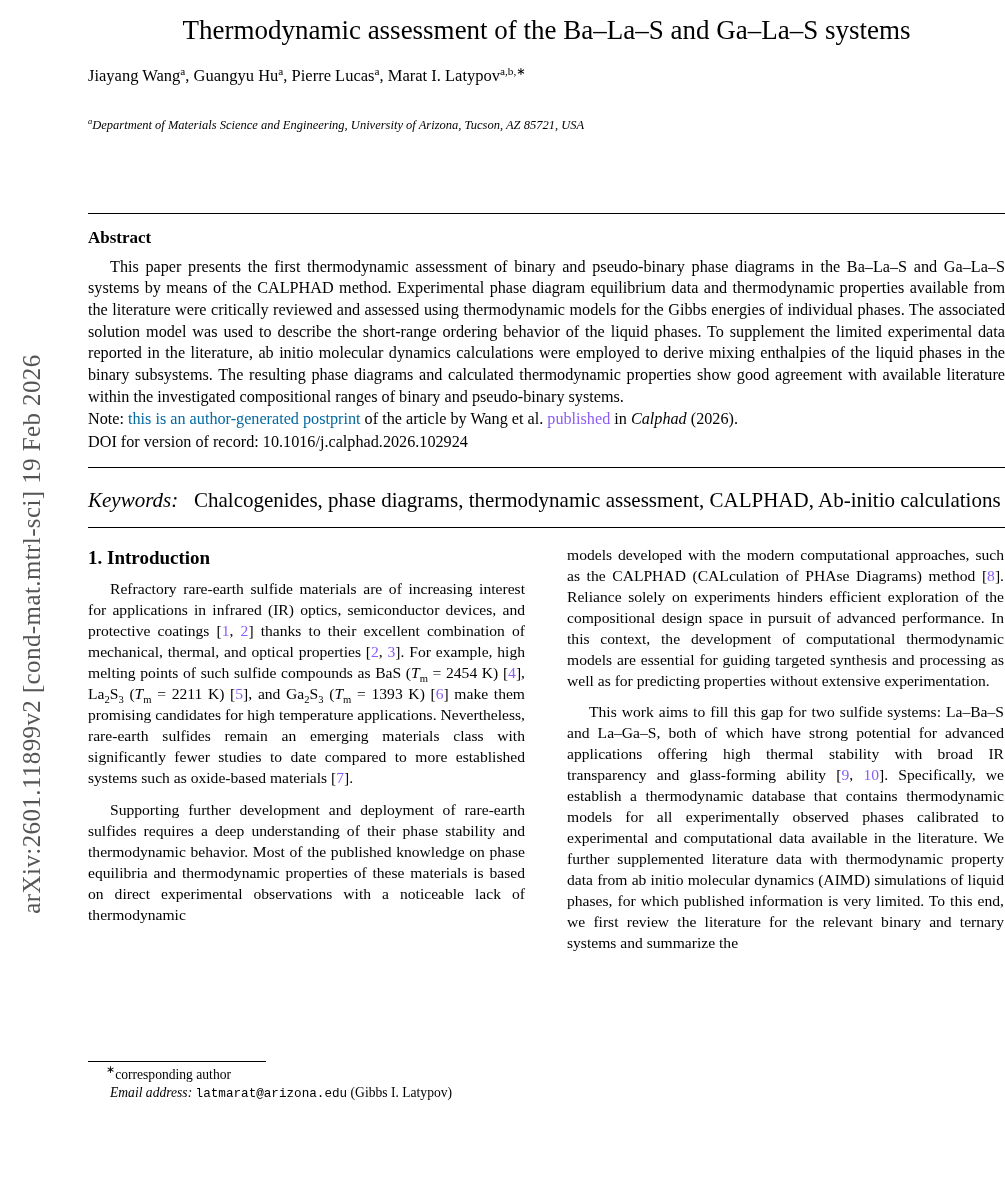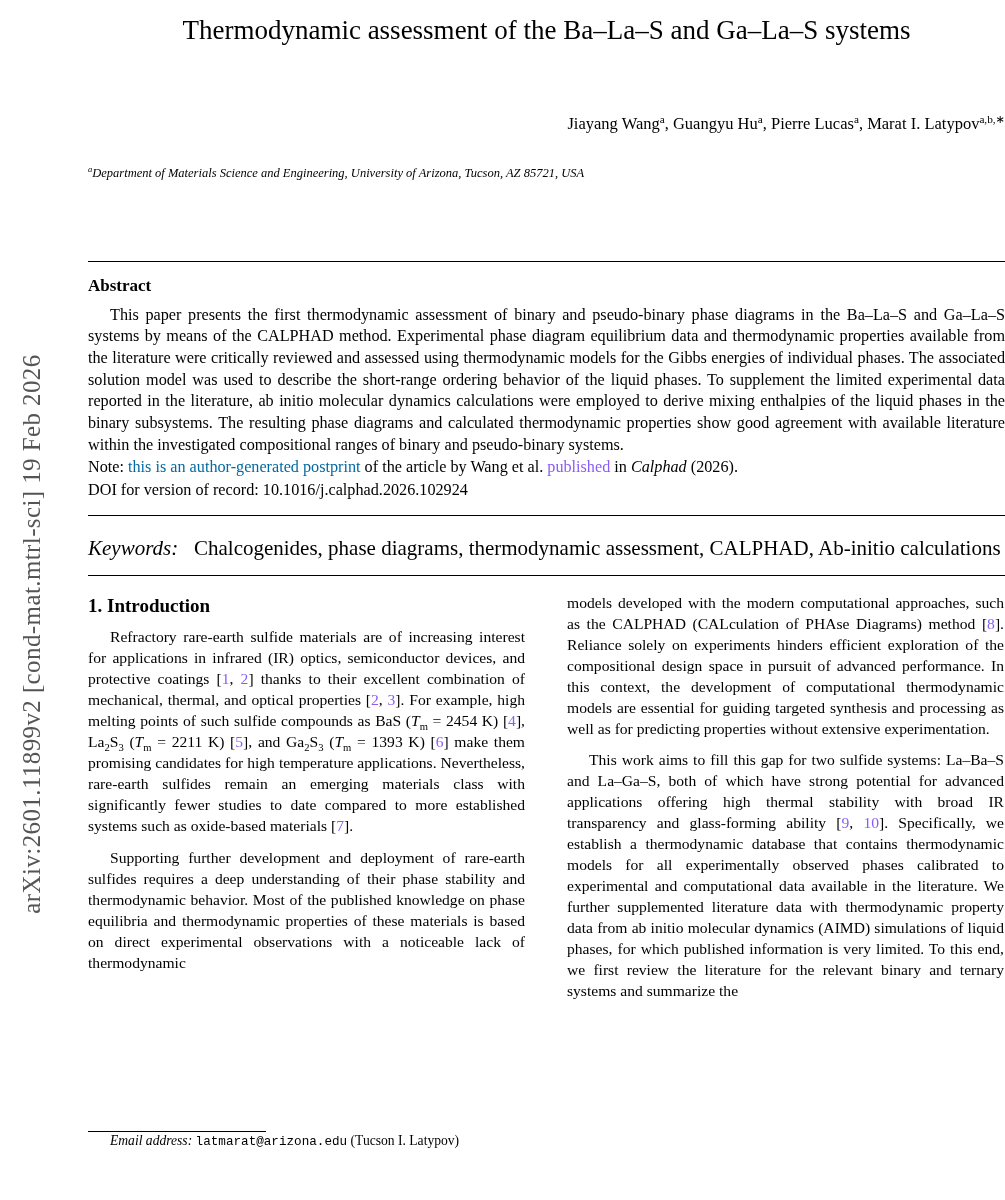--- a/index.html
+++ b/index.html
@@ -45,22 +45,22 @@
   .title {
     font-size: 27px;
     text-align: center;
     margin-top: 0px;
     padding-top: 0px;
     line-height: 1.2;
     font-weight: normal;
   }
   .authors {
     font-size: 16.5px;
-    text-align: right;
-    margin-top: 68px;
+    text-align: left;
+    margin-top: 20px;
   }
   .affil {
     font-size: 12.5px;
     font-style: italic;
     line-height: 1.55;
     margin-top: 30px;
   }
   sup {
     font-size: 0.68em;
     vertical-align: super;
@@ -218,24 +218,27 @@
 
           <div class="para para-first">
             Refractory rare-earth sulfide materials are of increasing interest for applications in infrared (IR) optics, semiconductor devices, and protective coatings [<span class="blue">1</span>, <span class="blue">2</span>] thanks to their excellent combination of mechanical, thermal, and optical properties [<span class="blue">2</span>, <span class="blue">3</span>]. For example, high melting points of such sulfide compounds as BaS (<span class="ital">T</span><sub>m</sub> = 2454 K) [<span class="blue">4</span>], La<sub>2</sub>S<sub>3</sub> (<span class="ital">T</span><sub>m</sub> = 2211 K) [<span class="blue">5</span>], and Ga<sub>2</sub>S<sub>3</sub> (<span class="ital">T</span><sub>m</sub> = 1393 K) [<span class="blue">6</span>] make them promising candidates for high temperature applications. Nevertheless, rare-earth sulfides remain an emerging materials class with significantly fewer studies to date compared to more established systems such as oxide-based materials [<span class="blue">7</span>].
           </div>
 
           <div class="para">Supporting further development and deployment of rare-earth sulfides requires a deep understanding of their phase stability and thermodynamic behavior. Most of the published knowledge on phase equilibria and thermodynamic properties of these materials is based on direct experimental observations with a noticeable lack of thermodynamic</div>
 
           <div class="footnote-block">
             <hr class="footnote-rule">
             <div class="footnote">
+              <div style="text-indent:18px;">
+                <span class="star">∗</span><span>corresponding author</span>
+              </div>
               <div style="text-indent:22px;">
                 <span class="fn-em">Email address:</span>
                 <span class="mono">latmarat@arizona.edu</span>
-                <span>(Tucson I. Latypov)</span>
+                <span>(Gibbs I. Latypov)</span>
               </div>
             </div>
           </div>
         </div>
       </div>
 
       <div class="col">
         <div class="right-col-wrap">
           <div class="para" style="text-indent:0;"><span>models developed with the modern computational approaches, such as the CALPHAD (CALculation of PHAse Diagrams) method [</span><span class="blue">8</span><span>]. Reliance solely on experiments hinders efficient exploration of the compositional design space in pursuit of advanced performance. In this context, the development of computational thermodynamic models are essential for guiding targeted synthesis and processing as well as for predicting properties without extensive experimentation.</span></div>
 

